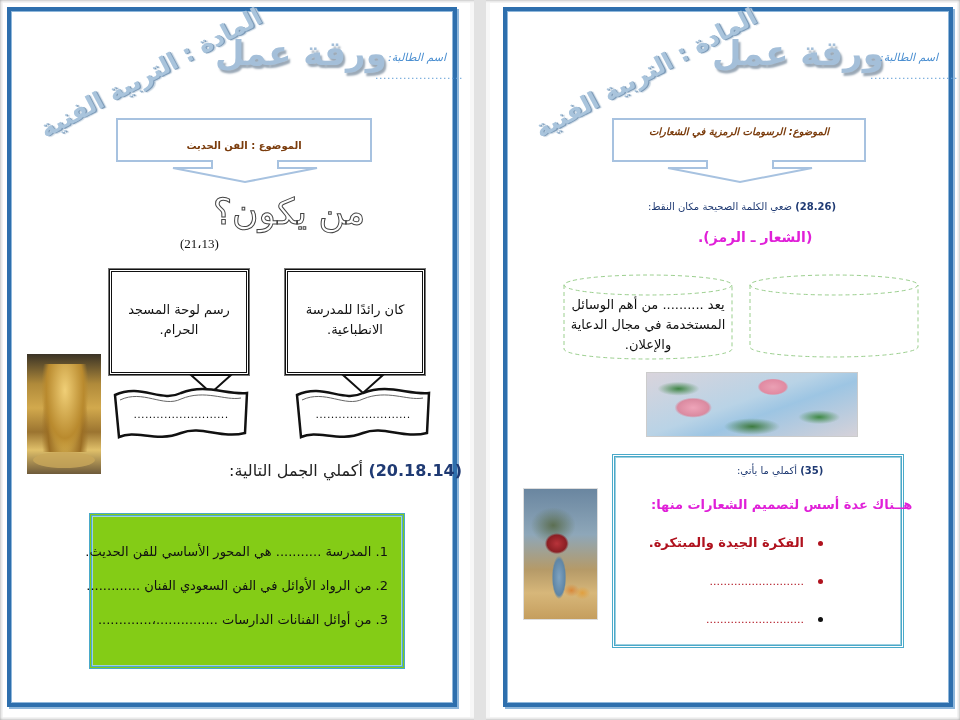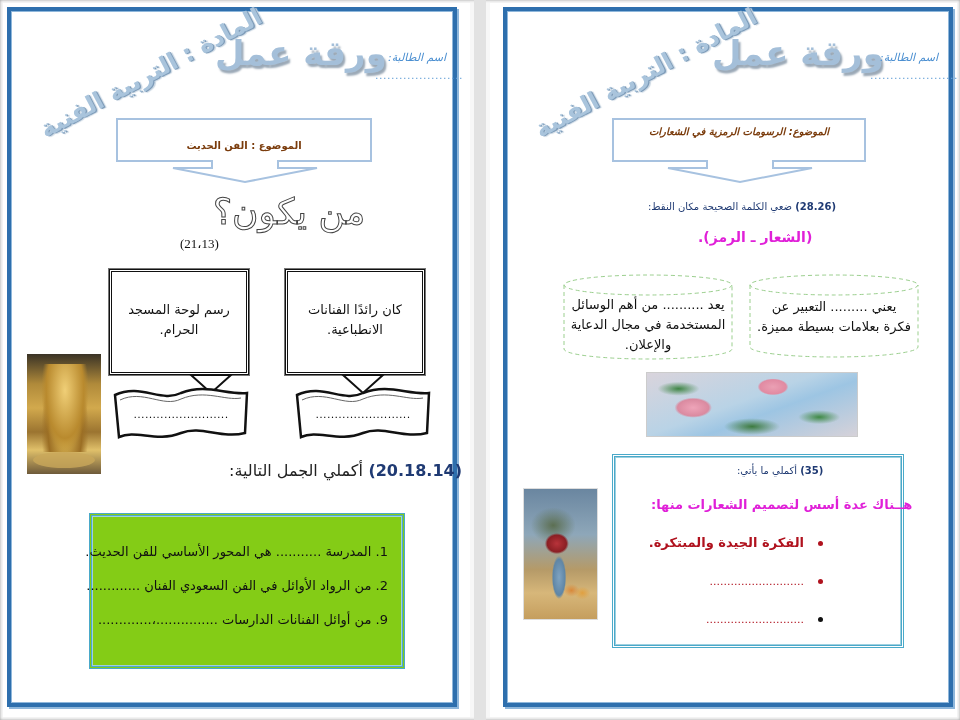--- a/index.html
+++ b/index.html
@@ -164,21 +164,21 @@
       <div class="topic-text" style="top:20px;">الموضوع : الفن الحديث</div>
     </div>
     <svg class="topic-arrow" style="left:168px; top:157px;" width="148" height="24">
       <polyline points="41,0 41,8 2,8 74,22 146,8 107,8 107,0" fill="#fff" stroke="#a7c2e0" stroke-width="2"></polyline>
     </svg>
 
     <div class="who-title" style="left:210px; top:188px;">من يكون؟</div>
     <div class="who-ref" style="left:177px; top:233px;">(21،13)</div>
 
     <div class="callout" style="left:282px; top:266px; width:140px; height:106px;">
-      <div class="callout-text">كان رائدًا الفنانات الانطباعية.</div>
+      <div class="callout-text">كان رائدًا للمدرسة الانطباعية.</div>
     </div>
     <svg class="banner" style="left:290px; top:370px;" width="140" height="70">
       <polygon points="50,2 70,20 90,2" fill="#fff" stroke="#111" stroke-width="2"></polygon>
       <path d="M4,22 C30,10 50,30 70,20 C95,10 115,22 136,20 L134,60 C110,66 90,52 70,60 C45,70 25,56 8,64 Z" fill="#fff" stroke="#111" stroke-width="2.5"></path>
       <path d="M9,27 C32,16 52,35 70,26 C94,16 114,28 130,25" fill="none" stroke="#666" stroke-width="1"></path>
     </svg>
     <div class="banner-dots" style="left:300px; top:405px; width:120px;">.........................</div>
 
     <div class="callout" style="left:106px; top:266px; width:140px; height:106px;">
       <div class="callout-text">رسم لوحة المسجد الحرام.</div>
@@ -193,21 +193,21 @@
     <div class="img-lamp" style="left:24px; top:351px; width:74px; height:120px;"></div>
 
     <div class="instr" style="left:192px; top:458px;">
       <span>(20.18.14)</span>
       <span class="lbl">أكملي الجمل التالية:</span>
     </div>
 
     <div class="list-box" style="left:86px; top:510px; width:316px; height:156px;">
       <div class="list-item" style="top:28px;">1. المدرسة ........... هي المحور الأساسي للفن الحديث.</div>
       <div class="list-item" style="top:62px;">2. من الرواد الأوائل في الفن السعودي الفنان .............</div>
-      <div class="list-item" style="top:96px;">9. من أوائل الفنانات الدارسات ...............،.............</div>
+      <div class="list-item" style="top:96px;">3. من أوائل الفنانات الدارسات ...............،.............</div>
     </div>
   </div>
 
   <div class="page right">
     <div class="frame"></div>
 
     <div class="hdr-subject" style="left:32px; top:56px;">المادة : التربية الفنية</div>
     <div class="hdr-title" style="left:222px; top:30px;">ورقة عمل</div>
     <div class="hdr-name" style="left:390px; top:48px;">اسم الطالبة:</div>
     <div class="hdr-dots" style="left:380px; top:66px;">......................</div>
@@ -222,21 +222,20 @@
     <div class="fill-instr" style="left:158px; top:198px;">
       <span class="ref">(28.26)</span>
       <span>ضعي الكلمة الصحيحة مكان النقط:</span>
     </div>
     <div class="word-bank" style="left:208px; top:226px;">(الشعار ـ الرمز).</div>
 
     <svg class="cyl" style="left:258px; top:270px;" width="172" height="86">
       <ellipse cx="86" cy="12" rx="84" ry="10" fill="#fff" stroke="#9bcf8e" stroke-width="1" stroke-dasharray="4,3"></ellipse>
       <path d="M2,12 L2,74 A84,10 0 0 0 170,74 L170,12" fill="none" stroke="#9bcf8e" stroke-width="1" stroke-dasharray="4,3"></path>
     </svg>
-    <div class="cyl-text" style="left:266px; top:294px; width:156px;">يعني ......... التعبير عن فكرة بعلامات بسيطة مميزة.</div>
 
     <svg class="cyl" style="left:72px; top:270px;" width="172" height="88">
       <ellipse cx="86" cy="12" rx="84" ry="10" fill="#fff" stroke="#9bcf8e" stroke-width="1" stroke-dasharray="4,3"></ellipse>
       <path d="M2,12 L2,76 A84,10 0 0 0 170,76 L170,12" fill="none" stroke="#9bcf8e" stroke-width="1" stroke-dasharray="4,3"></path>
     </svg>
     <div class="cyl-text" style="left:80px; top:292px; width:156px;">يعد .......... من أهم الوسائل المستخدمة في مجال الدعاية والإعلان.</div>
 
     <div class="img-flowers" style="left:156px; top:369px; width:212px; height:65px;"></div>
 
     <div class="img-vase" style="left:33px; top:485px; width:75px; height:132px;"></div>

